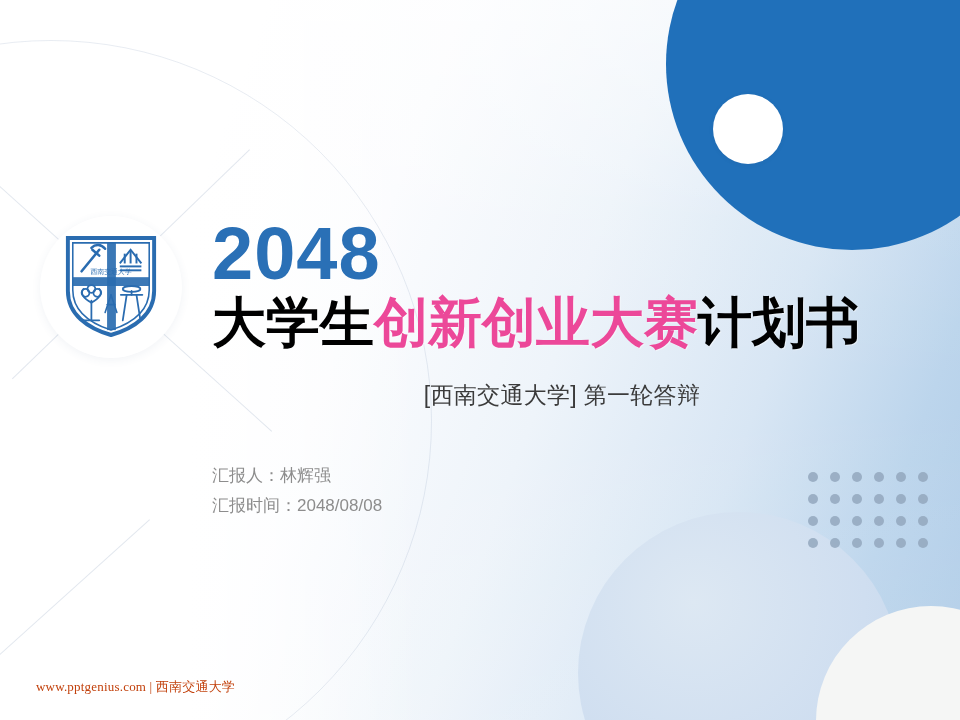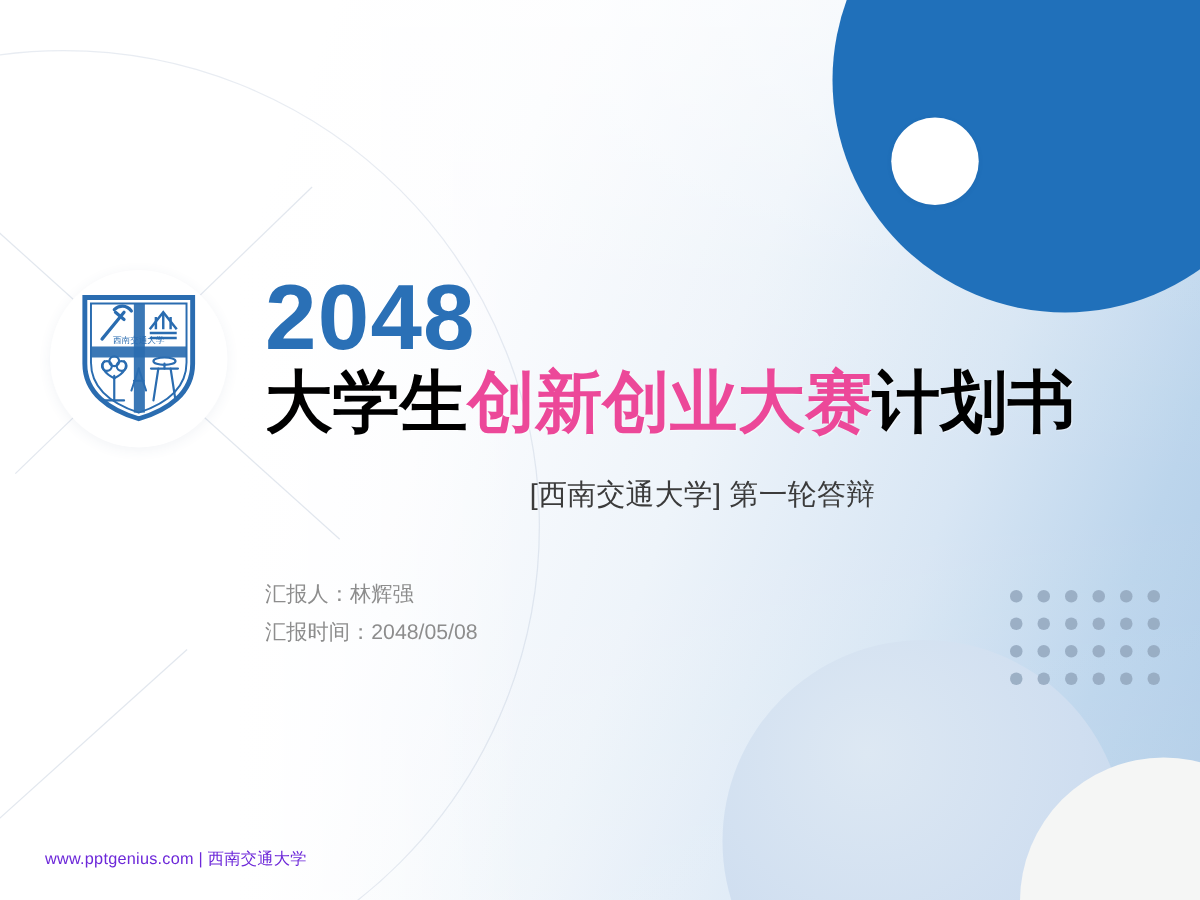--- a/index.html
+++ b/index.html
@@ -160,22 +160,23 @@
     font-size: 17px;
     color: #8d8d8d;
     line-height: 1.75;
   }
 
   
   .footer {
     position: absolute;
     left: 36px; bottom: 24px;
     font-size: 13px;
-    color: #6d28d9;
+    color: #c2410c;
     letter-spacing: 0.2px;
+    font-family: Liberation Serif, serif;
   }
 </style>
 </head>
 <body>
 
 <div class="slide">
 
   <div class="bg-base"></div>
   <div class="bg-vert"></div>
   <div class="bg-leftwash"></div>
@@ -264,19 +265,19 @@
   </div>
 
   <div class="text-block">
     <div class="year">2048</div>
     <div class="headline">
       <span class="dark">大学生</span><span class="blue">创新创业大赛</span><span class="dark">计划书</span>
     </div>
     <div class="subtitle">[西南交通大学] 第一轮答辩</div>
     <div class="meta">
       <div>汇报人：林辉强</div>
-      <div>汇报时间：2048/05/08</div>
+      <div>汇报时间：2048/08/08</div>
     </div>
   </div>
 
   <div class="footer">www.pptgenius.com | 西南交通大学</div>
 
 </div>
 
 </body></html>

